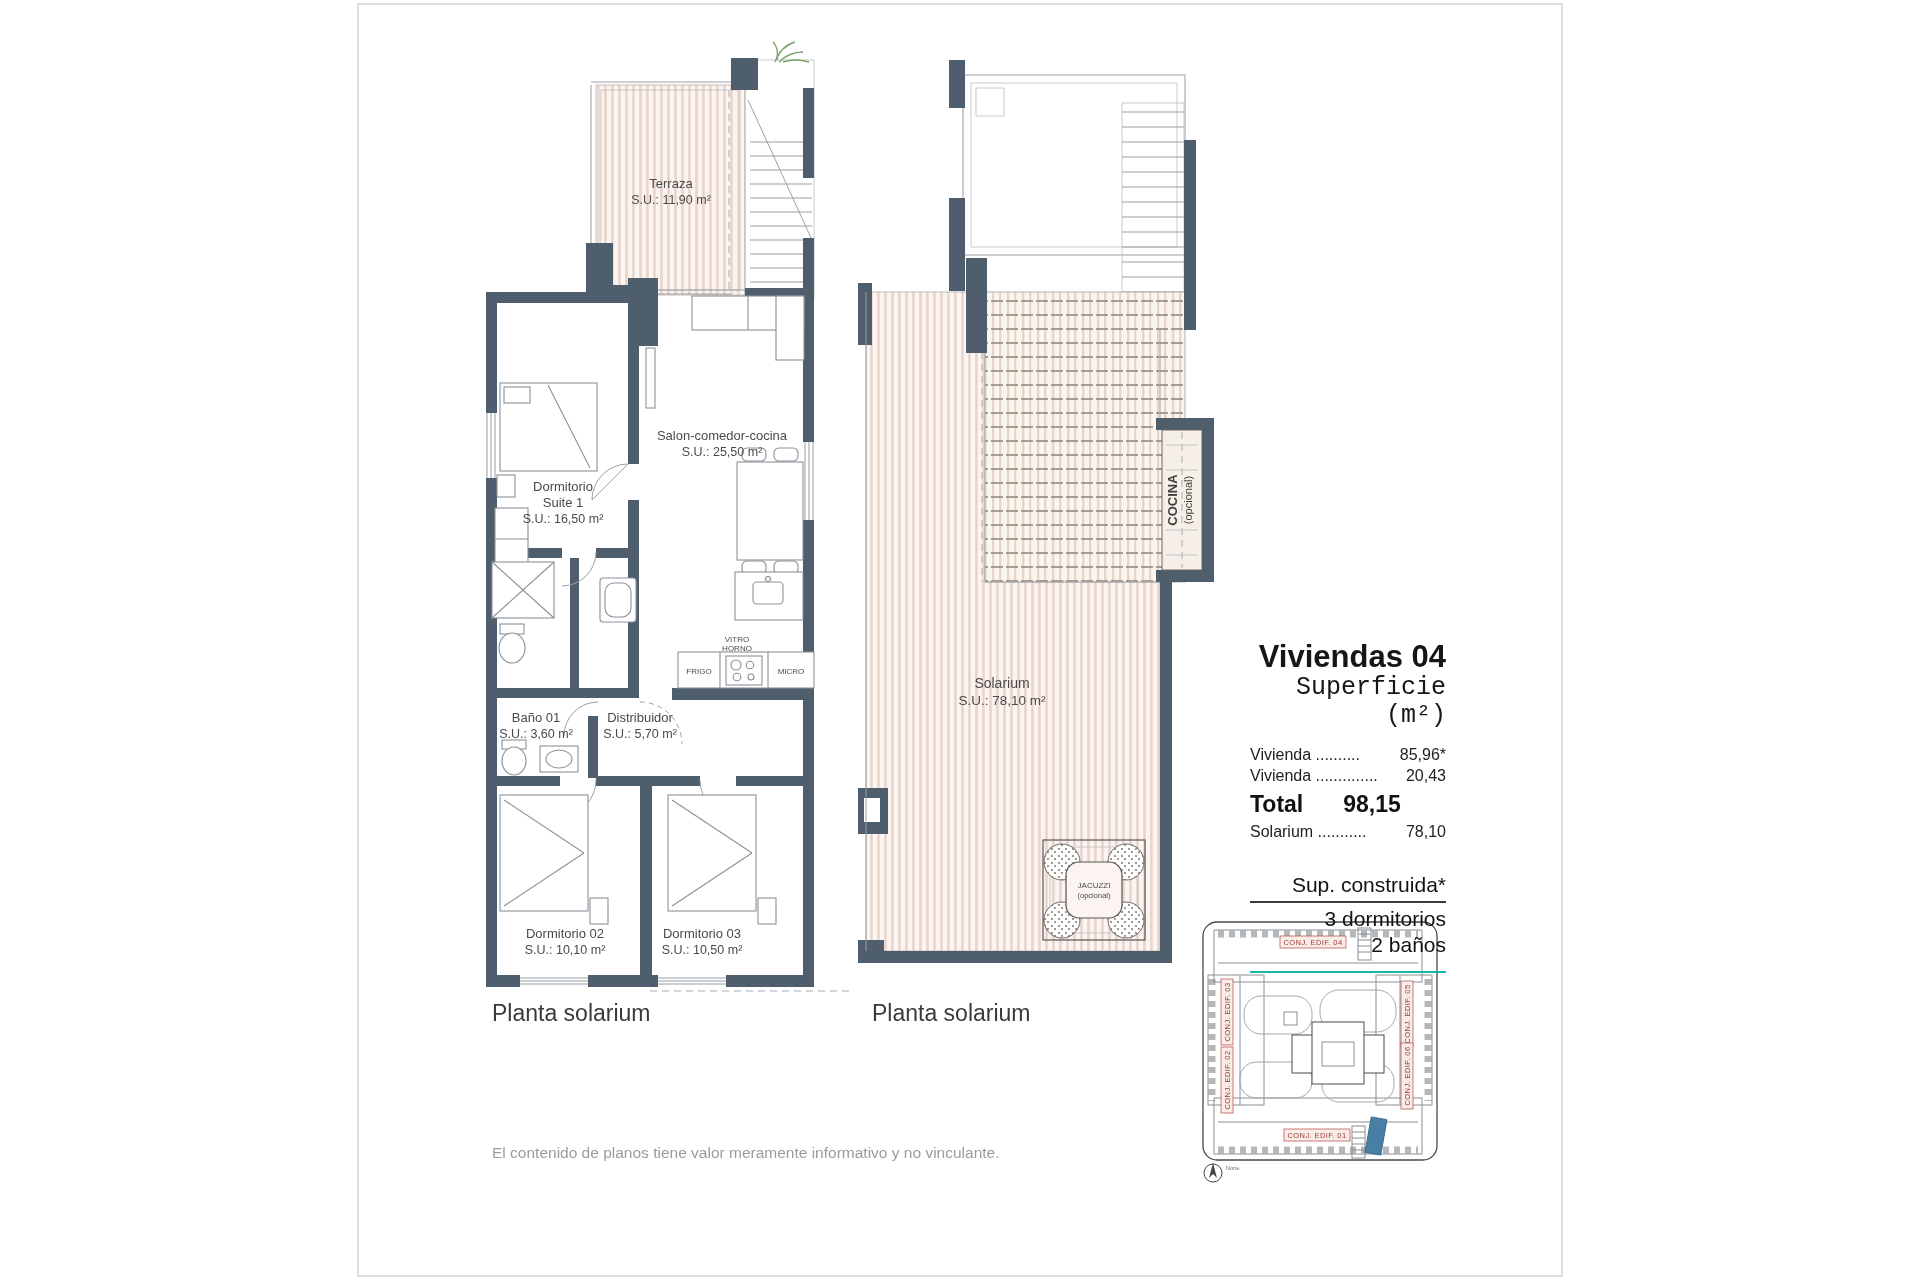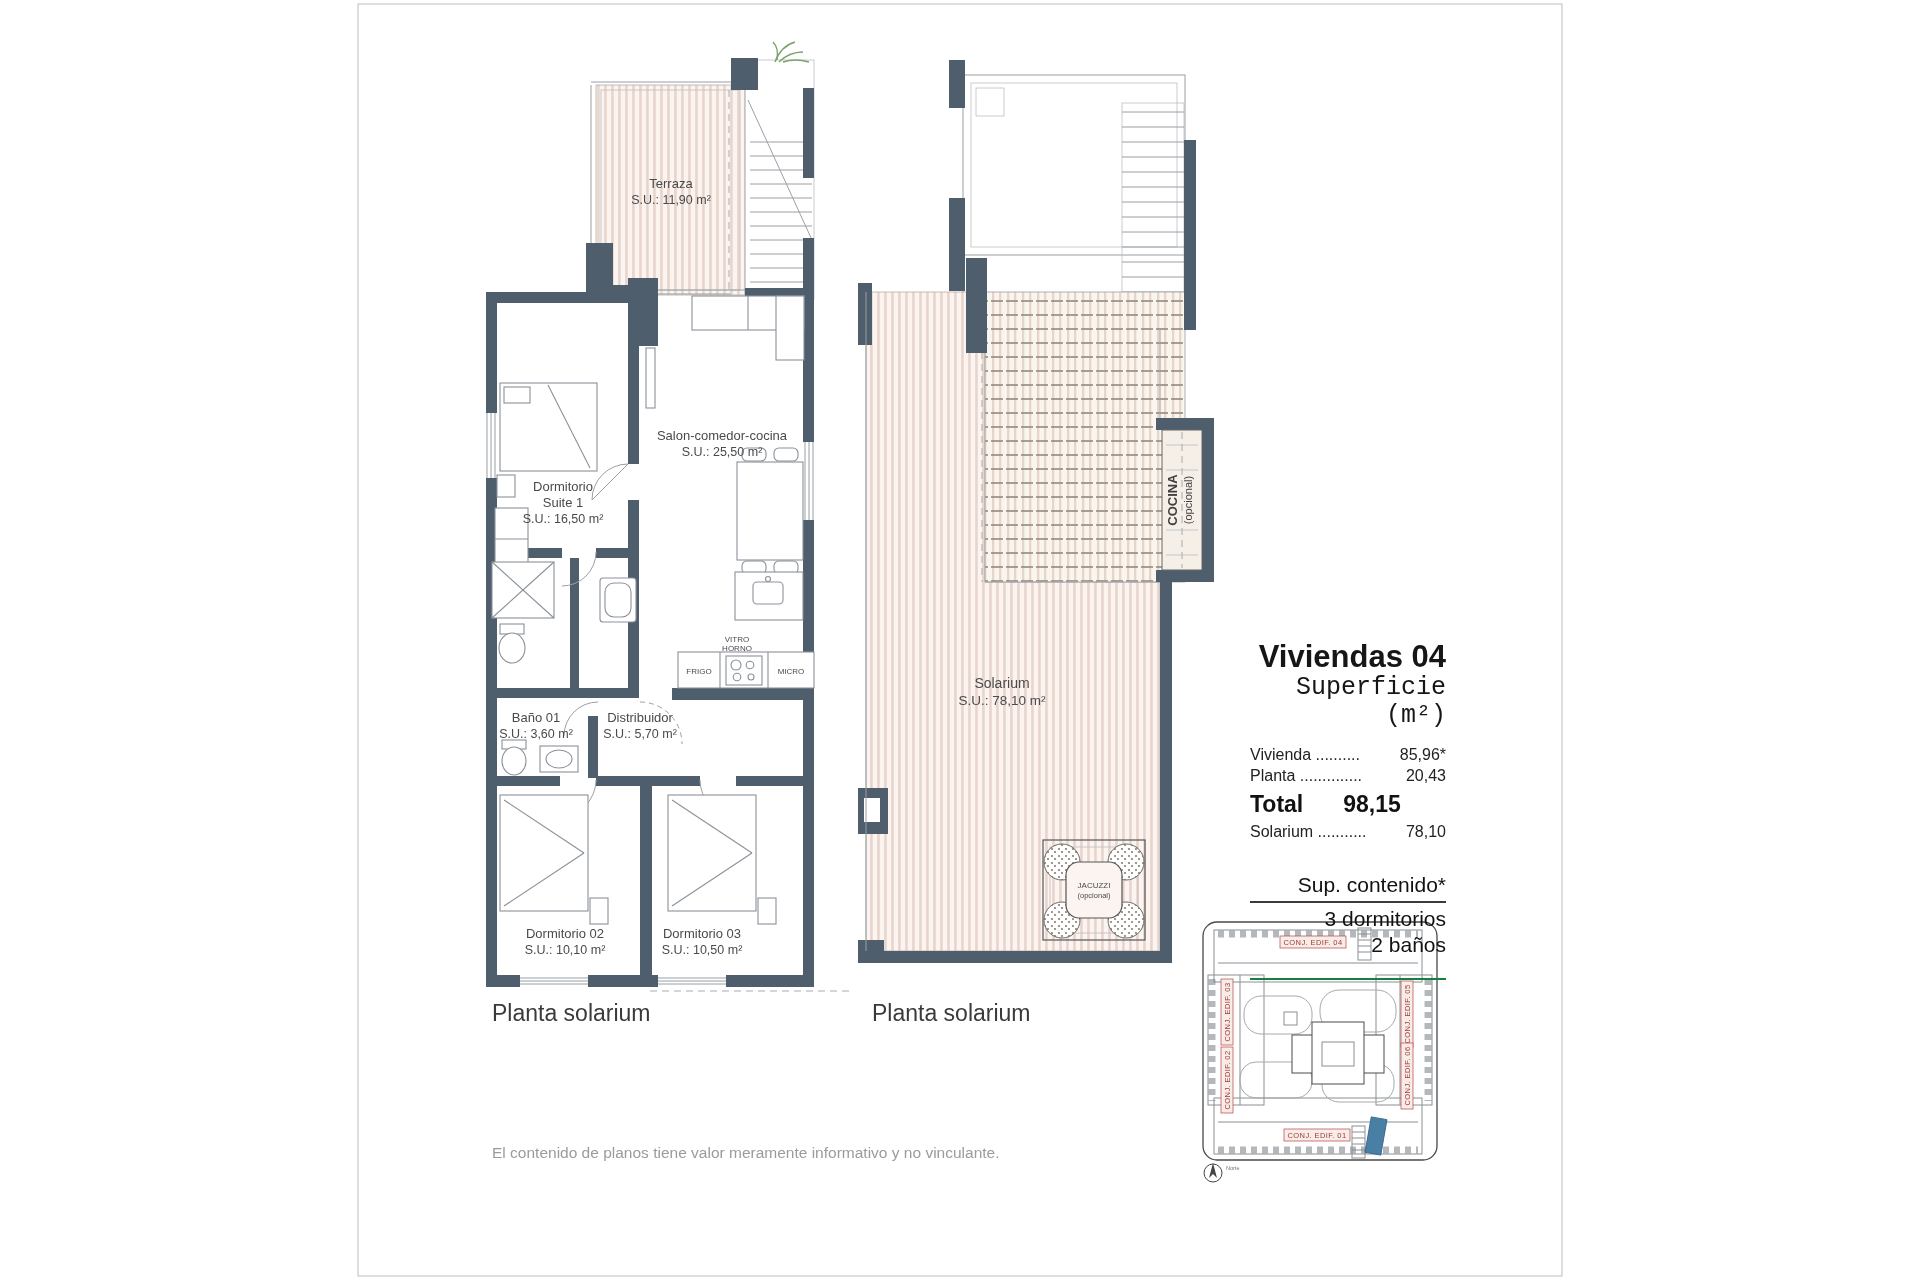--- a/index.html
+++ b/index.html
@@ -28,21 +28,21 @@
   .info{position:absolute;left:1250px;top:640px;width:196px;color:#161616;}
   .info-title{font-size:31px;font-weight:bold;text-align:right;line-height:34px;}
   .info-sub{font-size:25px;text-align:right;line-height:28px;font-family:Liberation Mono, monospace;}
   .info-rows{margin-top:14px;font-size:16px;color:#222;}
   .irow{display:flex;justify-content:space-between;line-height:21px;}
   .irow-total{display:flex;justify-content:flex-start;font-size:23px;font-weight:bold;
               line-height:30px;margin:3px 1px 2px 0;color:#111;gap:40px;}
   .features{margin-top:30px;font-size:21px;text-align:right;color:#111;line-height:26px;}
   .f-under{border-bottom:2px solid #3c3c3c;padding-bottom:3px;}
   .f-mid{padding-top:3px;}
-  .f-wrap{border-bottom:2px solid #15803d;padding-bottom:20px;}
+  .f-wrap{border-bottom:2px solid #14b8a6;padding-bottom:13px;}
 </style>
 </head>
 <body>
 
 <div class="canvas">
 
 <svg width="1920" height="1280" viewBox="0 0 1920 1280">
   <defs>
     <pattern id="hatch" width="7" height="8" patternUnits="userSpaceOnUse">
       <rect width="7" height="8" fill="#fbf4f0"></rect>
@@ -361,34 +361,34 @@
 
 <div class="info">
   <div class="info-title">Viviendas 04</div>
   <div class="info-sub">Superficie (m²)</div>
   <div class="info-rows">
     <div class="irow">
       <span>Vivienda ..........</span>
       <span>85,96*</span>
     </div>
     <div class="irow">
-      <span>Planta ..............</span>
+      <span>Vivienda ..............</span>
       <span>20,43</span>
     </div>
     <div class="irow-total">
       <span>Total</span>
       <span>98,15</span>
     </div>
     <div class="irow">
       <span>Solarium ...........</span>
       <span>78,10</span>
     </div>
   </div>
   <div class="features">
-    <div class="f-under">Sup. contenido*</div>
+    <div class="f-under">Sup. construida*</div>
     <div class="f-mid">3 dormitorios</div>
     <div class="f-wrap">2 baños</div>
   </div>
 </div>
 
 <div class="disclaimer">El contenido de planos tiene valor meramente informativo y no vinculante.</div>
 
 </div>
 
 </body></html>

